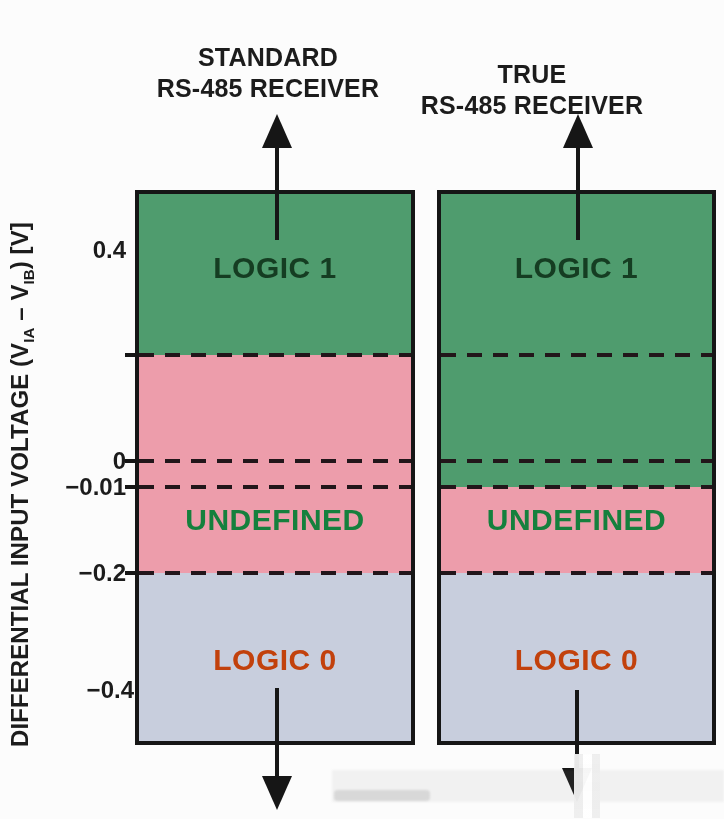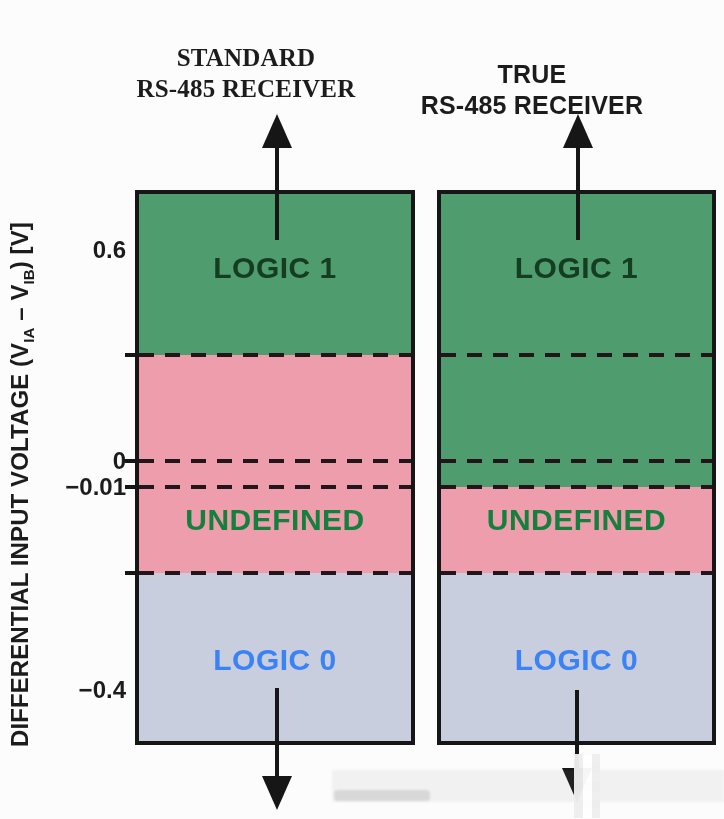--- a/index.html
+++ b/index.html
@@ -37,21 +37,21 @@
   }
   .tickstub{position:absolute;left:125px;width:14px;height:4px;background:#161616;}
   .rlabel{
     position:absolute;text-align:center;font-weight:bold;font-size:30px;
     line-height:28px;letter-spacing:0.5px;
   }
   .rl-left{left:135px;width:280px;}
   .rl-right{left:437px;width:279px;}
   .c-logic1{color:#153d22;}
   .c-undef{color:#15803d;}
-  .c-logic0{color:#3b82f6;}
+  .c-logic0{color:#c2410c;}
   .shaft{position:absolute;width:4px;background:#161616;}
   .tri-up{
     position:absolute;width:0;height:0;
     border-left:15px solid transparent;border-right:15px solid transparent;
     border-bottom:34px solid #161616;
   }
   .tri-down{
     position:absolute;width:0;height:0;
     border-left:15px solid transparent;border-right:15px solid transparent;
     border-top:34px solid #161616;
@@ -70,37 +70,38 @@
       repeating-linear-gradient(90deg,rgba(238,238,238,0.92) 0 9px,rgba(255,255,255,0.92) 9px 18px),
       repeating-linear-gradient(0deg,rgba(248,248,248,0.55) 0 9px,rgba(222,222,222,0.55) 9px 18px);
     z-index:5;
   }
 </style>
 </head>
 <body>
 
 <div id="figure">
 
-  <div class="hdr" style="left:96px;top:42px;width:300px;font-family:Liberation Serif, serif;">
+  <div class="hdr" style="left:118px;top:42px;width:300px;">
     <div>STANDARD</div>
     <div>RS-485 RECEIVER</div>
   </div>
   <div class="hdr" style="left:382px;top:11px;width:300px;margin-top:48px;">
     <div>TRUE</div>
     <div>RS-485 RECEIVER</div>
   </div>
 
   <div class="ylabel-wrap">
     <span>DIFFERENTIAL INPUT VOLTAGE (V</span><sub>IA</sub><span> – V</span><sub>IB</sub><span>) [V]</span>
   </div>
 
-  <div class="ytick" style="top:236px;">0.6</div>
+  <div class="ytick" style="top:236px;">0.4</div>
   <div class="ytick" style="top:447px;">0</div>
   <div class="ytick" style="top:473px;">−0.01</div>
-  <div class="ytick" style="top:676px;">−0.4</div>
+  <div class="ytick" style="top:559px;">−0.2</div>
+  <div class="ytick" style="top:676px;padding-left:8px;">−0.4</div>
 
   <div class="tickstub" style="top:353px;"></div>
   <div class="tickstub" style="top:459px;"></div>
   <div class="tickstub" style="top:485px;"></div>
   <div class="tickstub" style="top:571px;"></div>
 
   <div class="panel" style="left:135px;width:280px;">
     <div class="region rg-logic1" style="height:161px;"></div>
     <div class="region rg-undef" style="height:218px;"></div>
     <div class="region rg-logic0" style="height:168px;"></div>

